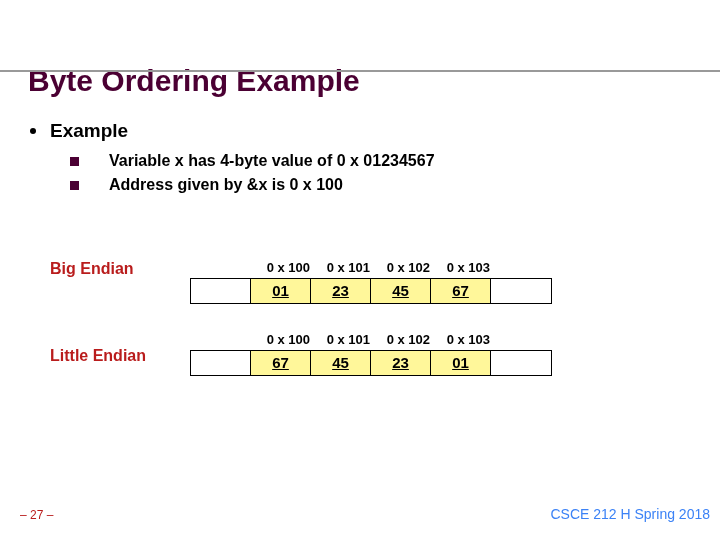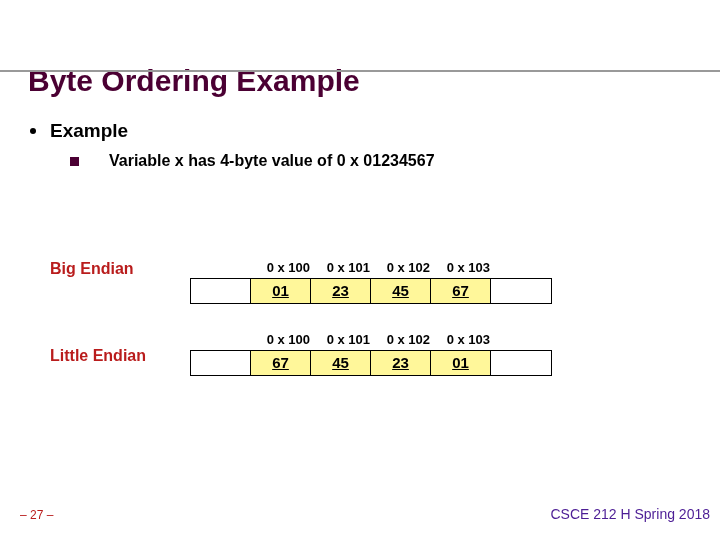--- a/index.html
+++ b/index.html
@@ -22,38 +22,42 @@
   .addr-little { top: 332px; left: 250px; }
   .addr-cell { width: 60px; font-size: 13px; text-align: right; font-weight: bold; }
   .byte-row { position: absolute; display: flex; border: 1.5px solid #000; }
   .bytes-big { top: 278px; left: 190px; }
   .bytes-little { top: 350px; left: 190px; }
   .byte-cell { width: 60px; height: 24px; line-height: 24px; border-right: 1.5px solid #000; font-size: 15px; font-weight: bold; text-align: center; text-decoration: underline; }
   .byte-cell:last-child { border-right: none; }
   .byte-cell.empty { background: #ffffff; }
   .byte-cell.filled { background: #fff79a; }
   .page-num { position: absolute; bottom: 18px; left: 20px; font-size: 12px; color: #b91c1c; }
-  .footer { position: absolute; bottom: 18px; right: 10px; font-size: 14px; color: #4c1d95; }
+  .footer { position: absolute; bottom: 18px; right: 10px; font-size: 14px; color: #3b82f6; }
 </style>
 </head>
 <body>
 
 <div class="slide">
   <div class="title">Byte Ordering Example</div>
   <div class="underline"></div>
 
   <div class="bullet-top">
     <div class="dot"></div>
     <div class="bullet-top-text">Example</div>
   </div>
 
   <div class="sub-bullets">
     <div class="sub-row">
       <div class="square"></div>
       <div class="sub-text">Variable x has 4-byte value of 0 x 01234567</div>
+    </div>
+    <div class="sub-row">
+      <div class="square"></div>
+      <div class="sub-text">Address given by &amp;x is 0 x 100</div>
     </div>
   </div>
 
   <div class="endian-label big-label">Big Endian</div>
   <div class="addr-row addr-big">
     <div class="addr-cell">0 x 100</div>
     <div class="addr-cell">0 x 101</div>
     <div class="addr-cell">0 x 102</div>
     <div class="addr-cell">0 x 103</div>
   </div>

